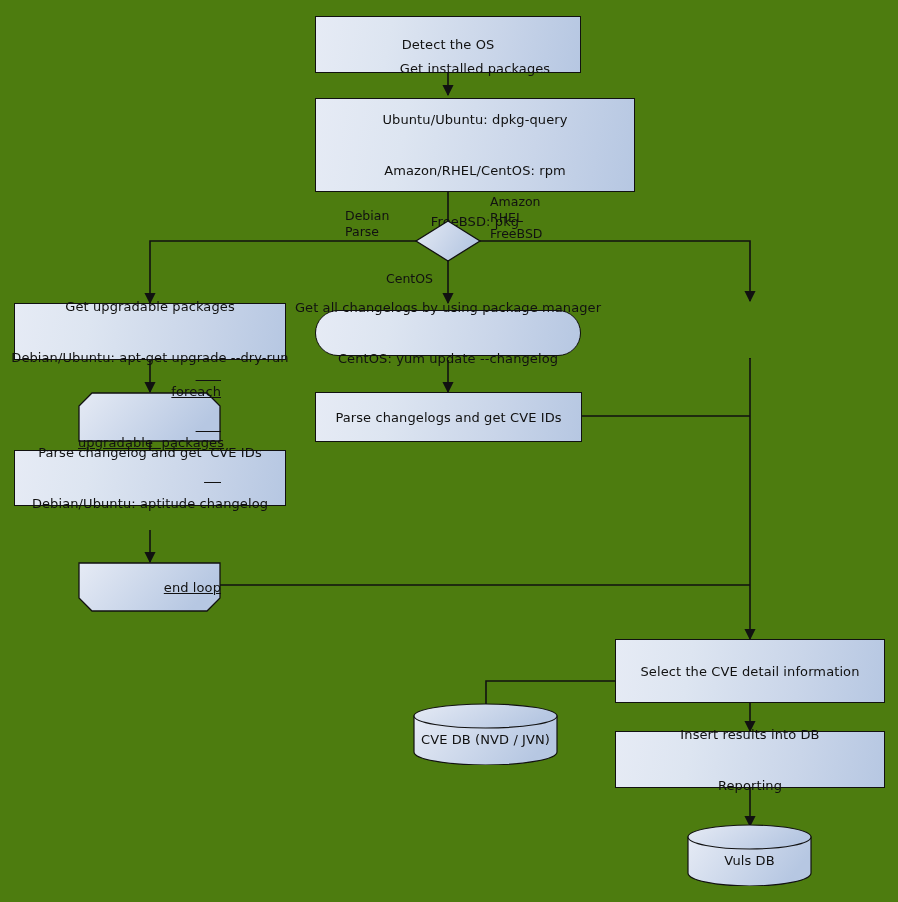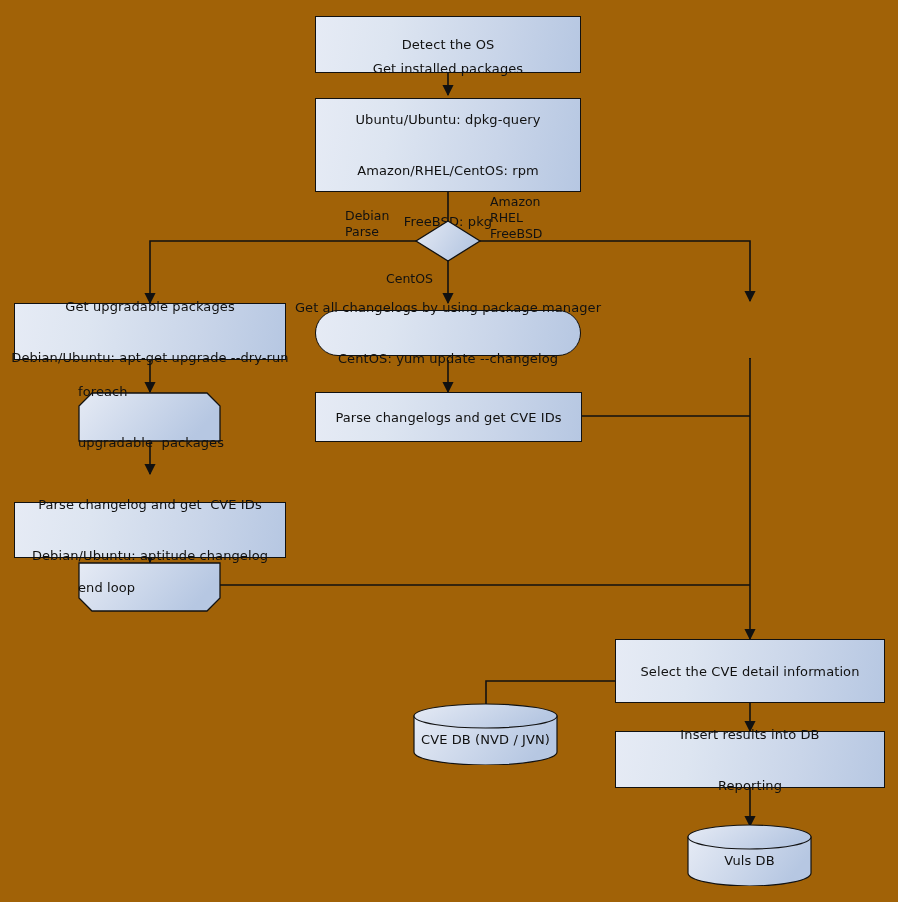--- a/index.html
+++ b/index.html
@@ -10,21 +10,21 @@
   body {
     width: 898px;
     height: 902px;
     font-family: "DejaVu Sans", "Liberation Sans", sans-serif;
     overflow: hidden;
   }
   #canvas {
     position: relative;
     width: 898px;
     height: 902px;
-    background: #a16207;
+    background: #4d7c0f;
   }
   #edges {
     position: absolute;
     left: 0; top: 0;
     width: 898px;
     height: 902px;
     pointer-events: none;
   }
 
   
@@ -55,21 +55,22 @@
   }
   .diamond svg { display: block; }
 
   
   .loopshape { background: transparent; border: none; }
   .loopshape svg { position: absolute; left: 0; top: 0; }
   .loopshape .loop-label {
     position: relative;
     z-index: 2;
     width: 100%;
-    text-align: left;
+    text-align: right;
+    text-decoration: underline;
   }
 
   
   .cylinder { background: transparent; border: none; }
   .cylinder svg { position: absolute; left: 0; top: 0; }
   .cylinder .cyl-label {
     position: relative;
     z-index: 2;
     width: 100%;
     text-align: center;
@@ -128,21 +129,21 @@
       <path d="M 750,695 L 750,731" marker-end="url(#arrow)"></path>
 
       <path d="M 750,788 L 750,826" marker-end="url(#arrow)"></path>
     </g>
   </svg>
 
   <div class="node rect" style="left:315px; top:16px; width:266px; height:57px;">
     <span>Detect the OS</span>
   </div>
 
-  <div class="node rect" style="left:315px; top:98px; width:266px; height:94px;">
+  <div class="node rect" style="left:315px; top:98px; width:320px; height:94px;">
     <div>
       <div>Get installed packages</div>
       <div>Ubuntu/Ubuntu: dpkg-query</div>
       <div>Amazon/RHEL/CentOS: rpm</div>
       <div>FreeBSD: pkg</div>
     </div>
   </div>
 
   <div class="node diamond" style="left:414px; top:219px; width:68px; height:44px;">
     <svg width="68" height="44" viewBox="0 0 68 44">
@@ -187,21 +188,21 @@
         </linearGradient>
       </defs>
       <path d="M 14,1 L 129,1 L 142,14 L 142,49 L 1,49 L 1,14 Z" fill="url(#lgrad1)" stroke="#111111" stroke-width="1.3"></path>
     </svg>
     <div class="loop-label">
       <div>foreach</div>
       <div>upgradable  packages</div>
     </div>
   </div>
 
-  <div class="node rect" style="left:14px; top:502px; width:272px; height:56px;">
+  <div class="node rect" style="left:14px; top:450px; width:272px; height:56px;">
     <div>
       <div>Parse changelog and get  CVE IDs</div>
       <div>Debian/Ubuntu: aptitude changelog</div>
     </div>
   </div>
 
   <div class="node loopshape" style="left:78px; top:562px; width:143px; height:50px;">
     <svg width="143" height="50" viewBox="0 0 143 50">
       <defs>
         <linearGradient id="lgrad2" x1="0" y1="0" x2="1" y2="0.3">

